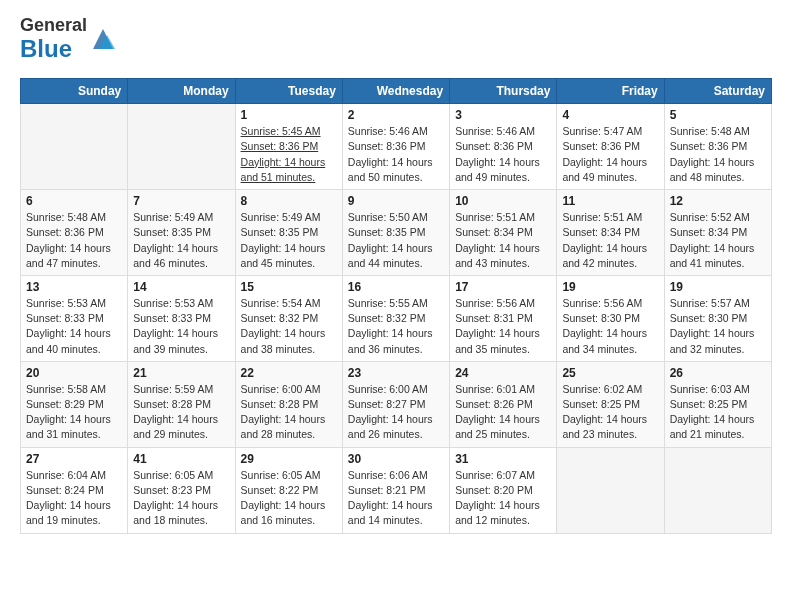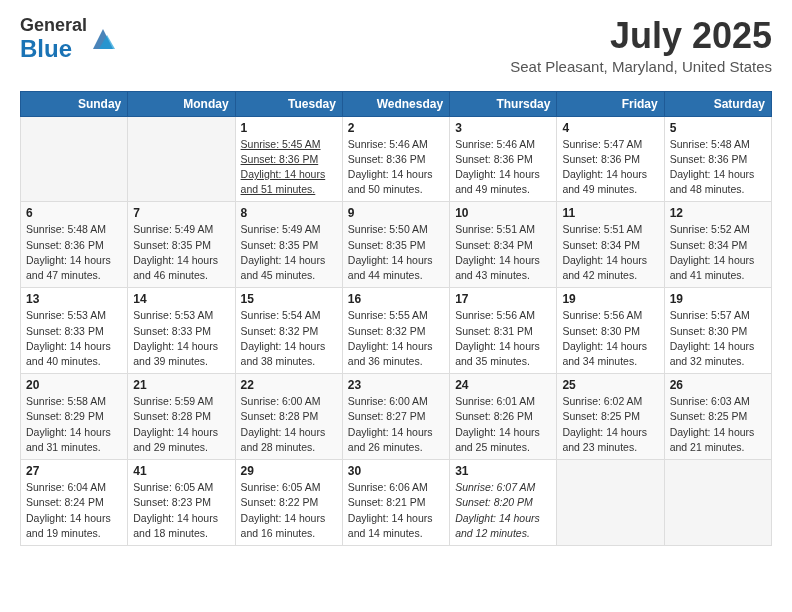--- a/index.html
+++ b/index.html
@@ -112,24 +112,20 @@
     <div class="logo">
       <div class="logo-text">
         <span class="logo-general">General</span>
         <span class="logo-blue">Blue</span>
       </div>
       <svg class="logo-icon" viewBox="0 0 28 28" xmlns="http://www.w3.org/2000/svg">
         <polygon points="4,24 14,4 24,24" fill="#2a6fad" opacity="0.85"></polygon>
         <polygon points="10,24 18,10 26,24" fill="#1a9cd8" opacity="0.7"></polygon>
       </svg>
     </div>
-    <div class="title-block">
-      <div class="main-title">July 2025</div>
-      <div class="subtitle">Seat Pleasant, Maryland, United States</div>
-    </div>
   </div>
 
   <table class="calendar">
     <thead>
       <tr>
       <th>Sunday</th>
           <th>Monday</th>
           <th>Tuesday</th>
           <th>Wednesday</th>
           <th>Thursday</th>
@@ -354,21 +350,21 @@
           </td>
           <td>
             <span class="day-num">30</span>
             <div class="day-info" style="white-space: pre-line;">Sunrise: 6:06 AM
 Sunset: 8:21 PM
 Daylight: 14 hours
 and 14 minutes.</div>
           </td>
           <td>
             <span class="day-num">31</span>
-            <div class="day-info" style="white-space: pre-line; font-style: italic;">Sunrise: 6:07 AM
+            <div class="day-info" style="white-space: pre-line;">Sunrise: 6:07 AM
 Sunset: 8:20 PM
 Daylight: 14 hours
 and 12 minutes.</div>
           </td>
           <td class="empty-cell"></td>
           <td class="empty-cell"></td>
         </tr>
       </tbody>
   </table>
 </div>

